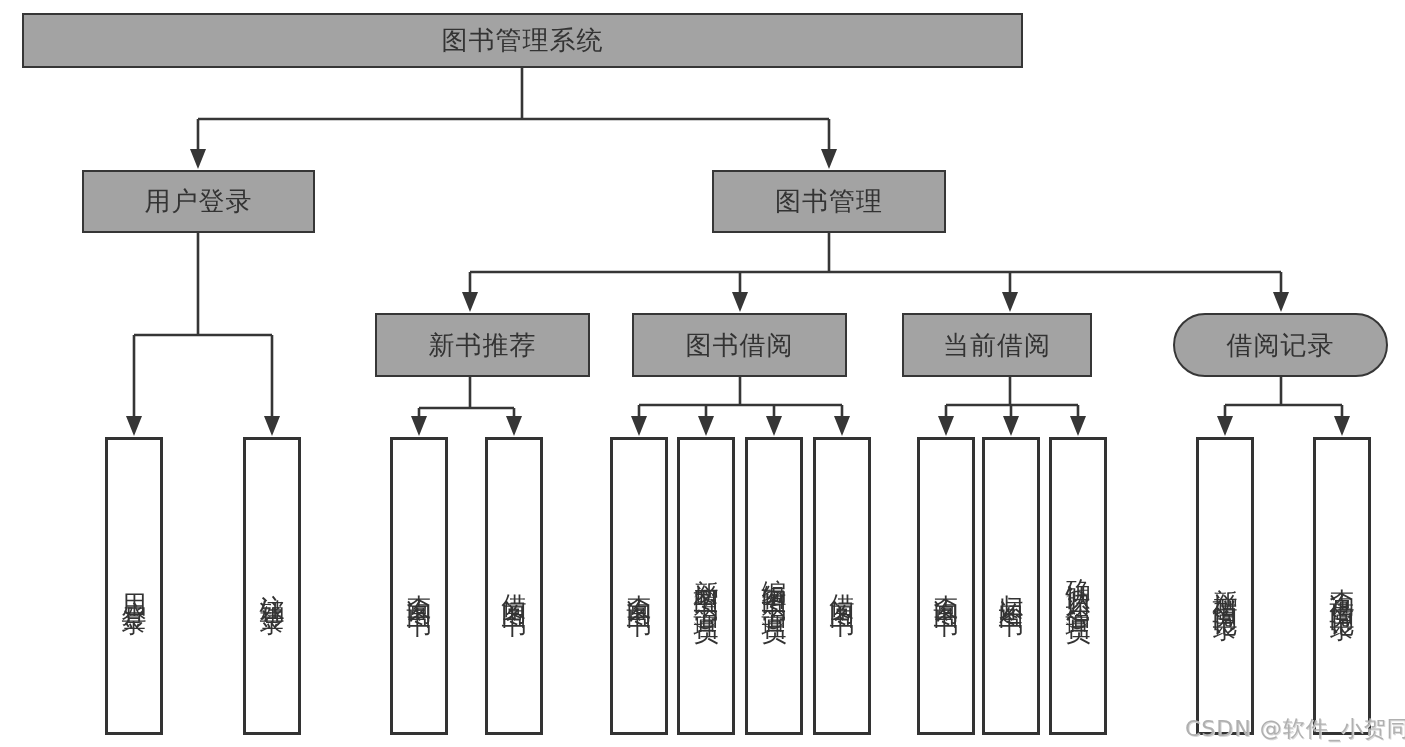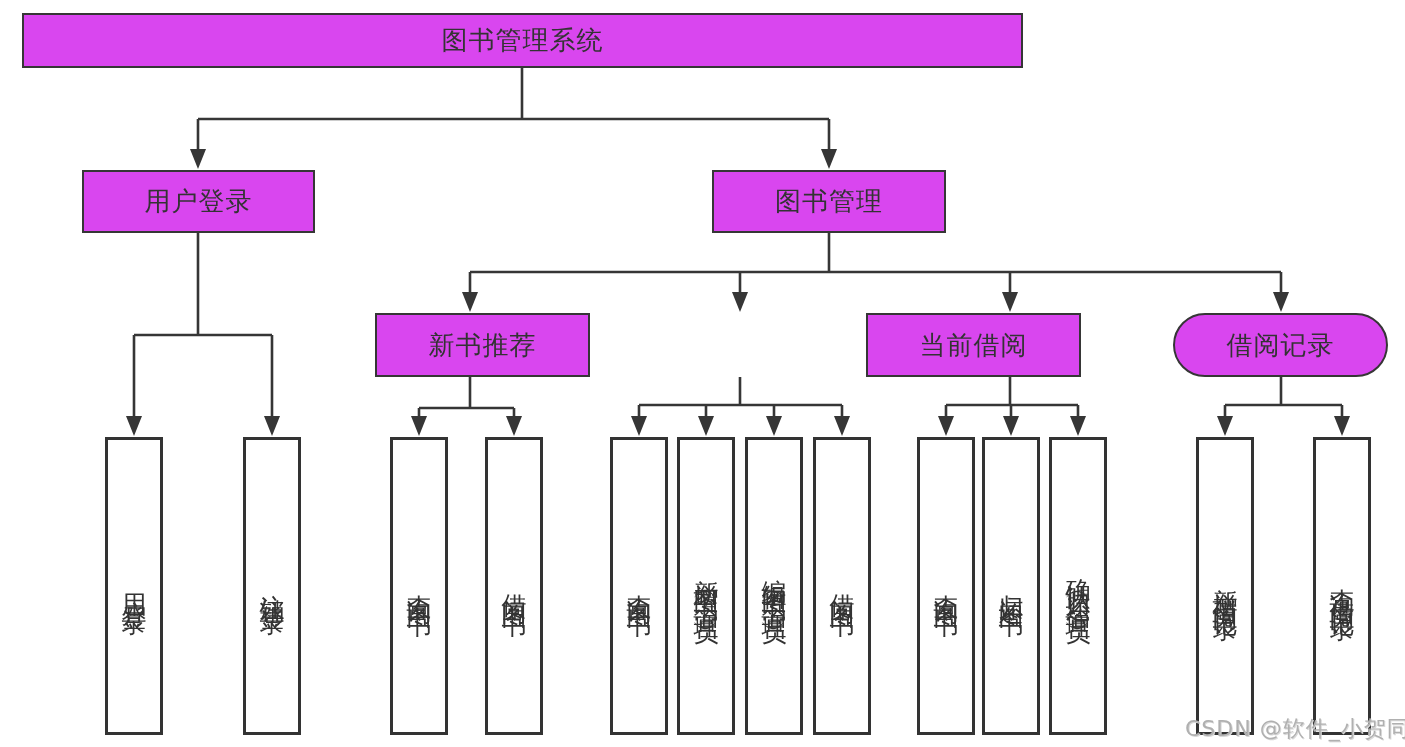--- a/index.html
+++ b/index.html
@@ -12,21 +12,21 @@
     background: #ffffff;
     overflow: hidden;
   }
   .connectors {
     position: absolute;
     left: 0; top: 0;
     width: 1405px; height: 747px;
   }
   .node {
     position: absolute;
-    background: #d946ef;
+    background: #a3a3a3;
     border: 2.5px solid #363636;
     color: #333333;
     display: flex;
     align-items: center;
     justify-content: center;
     font-size: 26px;
     letter-spacing: 1px;
     white-space: nowrap;
   }
   .leaf {
@@ -44,21 +44,21 @@
     line-height: 1;
   }
   
   .n-root   { left: 22px;   top: 13px;  width: 1001px; height: 55px; }
   
   .n-ul     { left: 82px;   top: 170px; width: 233px;  height: 63px; }
   .n-bm     { left: 712px;  top: 170px; width: 234px;  height: 63px; }
   
   .n-nb     { left: 363px;  top: 313px; width: 215px;  height: 64px; margin-left: 12px; }
   .n-bb     { left: 632px;  top: 313px; width: 215px;  height: 64px; }
-  .n-cb     { left: 866px;  top: 313px; width: 215px;  height: 64px; }
+  .n-cb     { left: 902px;  top: 313px; width: 190px;  height: 64px; }
   .n-br     { left: 1173px; top: 313px; width: 215px;  height: 64px; border-radius: 32px; }
   
   .lf       { top: 437px; width: 58px; height: 298px; }
   .l-ul1 { left: 105px; }  .l-ul2 { left: 243px; }
   .l-nb1 { left: 390px; }  .l-nb2 { left: 485px; }
   .l-bb1 { left: 610px; }  .l-bb2 { left: 677px; }
   .l-bb3 { left: 745px; }  .l-bb4 { left: 813px; }
   .l-cb1 { left: 917px; }  .l-cb2 { left: 982px; }
   .l-cb3 { left: 1049px; } .l-br1 { left: 1196px; }
   .l-br2 { left: 1313px; }
@@ -128,20 +128,21 @@
       <polygon points="1334,416 1350,416 1342,436" stroke="none"></polygon>
     </g>
   </svg>
 
   <div class="node n-root">图书管理系统</div>
 
   <div class="node n-ul">用户登录</div>
   <div class="node n-bm">图书管理</div>
 
   <div class="node n-nb">新书推荐</div>
+  <div class="node n-bb">图书借阅</div>
   <div class="node n-cb">当前借阅</div>
   <div class="node n-br">借阅记录</div>
 
   <div class="leaf lf l-ul1">用户登录</div>
   <div class="leaf lf l-ul2">注销登录</div>
 
   <div class="leaf lf l-nb1">查询图书</div>
   <div class="leaf lf l-nb2">借阅图书</div>
 
   <div class="leaf lf l-bb1">查询图书</div>

